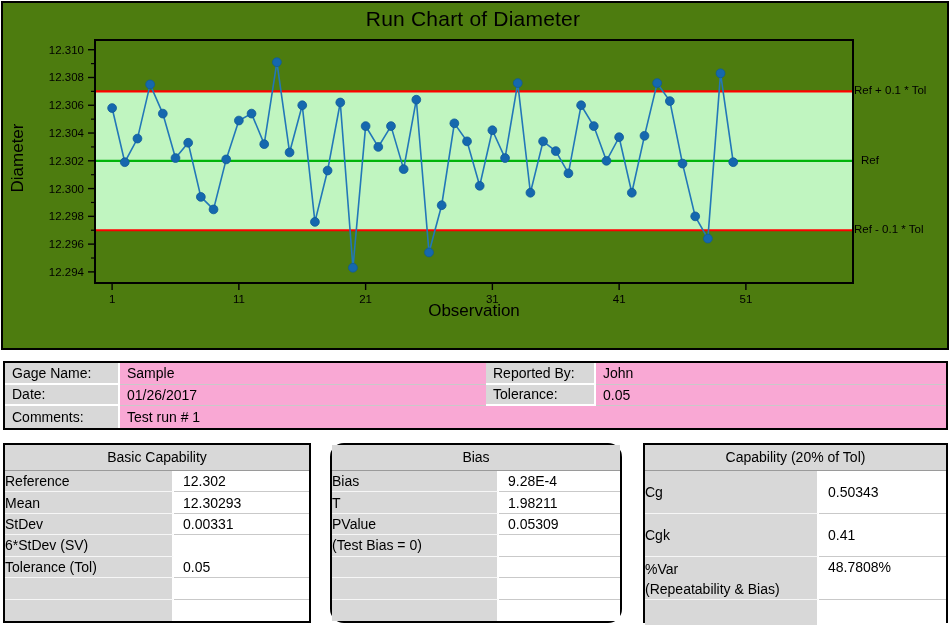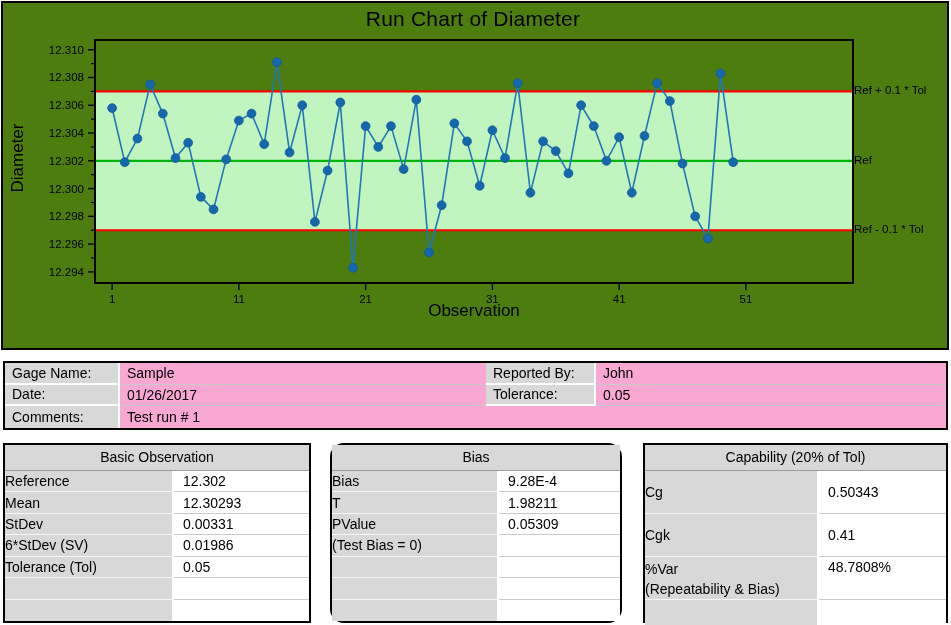--- a/index.html
+++ b/index.html
@@ -10,21 +10,21 @@
   .chart-box { position: absolute; left: 1px; top: 1px; width: 948px; height: 349px;
                border: 2px solid #000; background: #4d7c0f; }
   .chart-title { position: absolute; left: 90px; top: 4px; width: 760px; text-align: center;
                  font-size: 21px; letter-spacing: 0.2px; }
   #chart-svg { position: absolute; left: 0; top: 0; }
   svg text { font-family: "Liberation Sans", sans-serif; fill: #000; }
   .ylabel { position: absolute; left: 15px; top: 155px; transform: translate(-50%,-50%) rotate(-90deg);
             font-size: 17px; white-space: nowrap; }
   .xlabel { position: absolute; left: 92px; top: 298px; width: 758px; text-align: center; font-size: 17px; }
   .ref-label { position: absolute; left: 851px; font-size: 11.5px; white-space: nowrap; }
-  .ref-upper { top: 81px; } .ref-mid { top: 151px; } .ref-lower { top: 220px; }
+  .ref-upper { top: 81px; } .ref-mid { top: 151px; margin-left: 7px; } .ref-lower { top: 220px; }
 
   
   .info-box { position: absolute; left: 3px; top: 361px; width: 945px; height: 69px;
               border: 2px solid #000; display: grid;
               grid-template-columns: 115px 366px 110px 1fr; grid-template-rows: repeat(3, 1fr); }
   .ic { display: flex; align-items: center; padding-left: 7px; font-size: 14px; overflow: hidden; white-space: nowrap; }
   .ic.g { background: #d8d8d8; border-right: 2px solid #fff; border-bottom: 2px solid #fff; }
   .ic.w { background: #f9a8d4; border-bottom: 1px solid #c9c9c9; }
   .ic.nb { border-bottom: none; }
   .ic.span3 { grid-column: 2 / 5; }
@@ -167,37 +167,36 @@
   <div class="ic g">Date:</div>
   <div class="ic w">01/26/2017</div>
   <div class="ic g">Tolerance:</div>
   <div class="ic w">0.05</div>
 
   <div class="ic g nb">Comments:</div>
   <div class="ic w nb span3">Test run # 1</div>
 </div>
 
 <div class="stat-box stat-basic">
-  <div class="sh">Basic Observation</div>
+  <div class="sh">Basic Capability</div>
   <div class="sb sb7">
     <div class="sr">
         <div class="sl">Reference</div>
         <div class="sv">12.302</div>
       </div>
     <div class="sr">
         <div class="sl">Mean</div>
         <div class="sv">12.30293</div>
       </div>
     <div class="sr">
         <div class="sl">StDev</div>
         <div class="sv">0.00331</div>
       </div>
     <div class="sr">
         <div class="sl">6*StDev (SV)</div>
-        <div class="sv">0.01986</div>
       </div>
     <div class="sr">
         <div class="sl">Tolerance (Tol)</div>
         <div class="sv">0.05</div>
       </div>
     <div class="sr">
         <div class="sl"></div>
         <div class="sv"></div>
       </div>
     <div class="sr">

